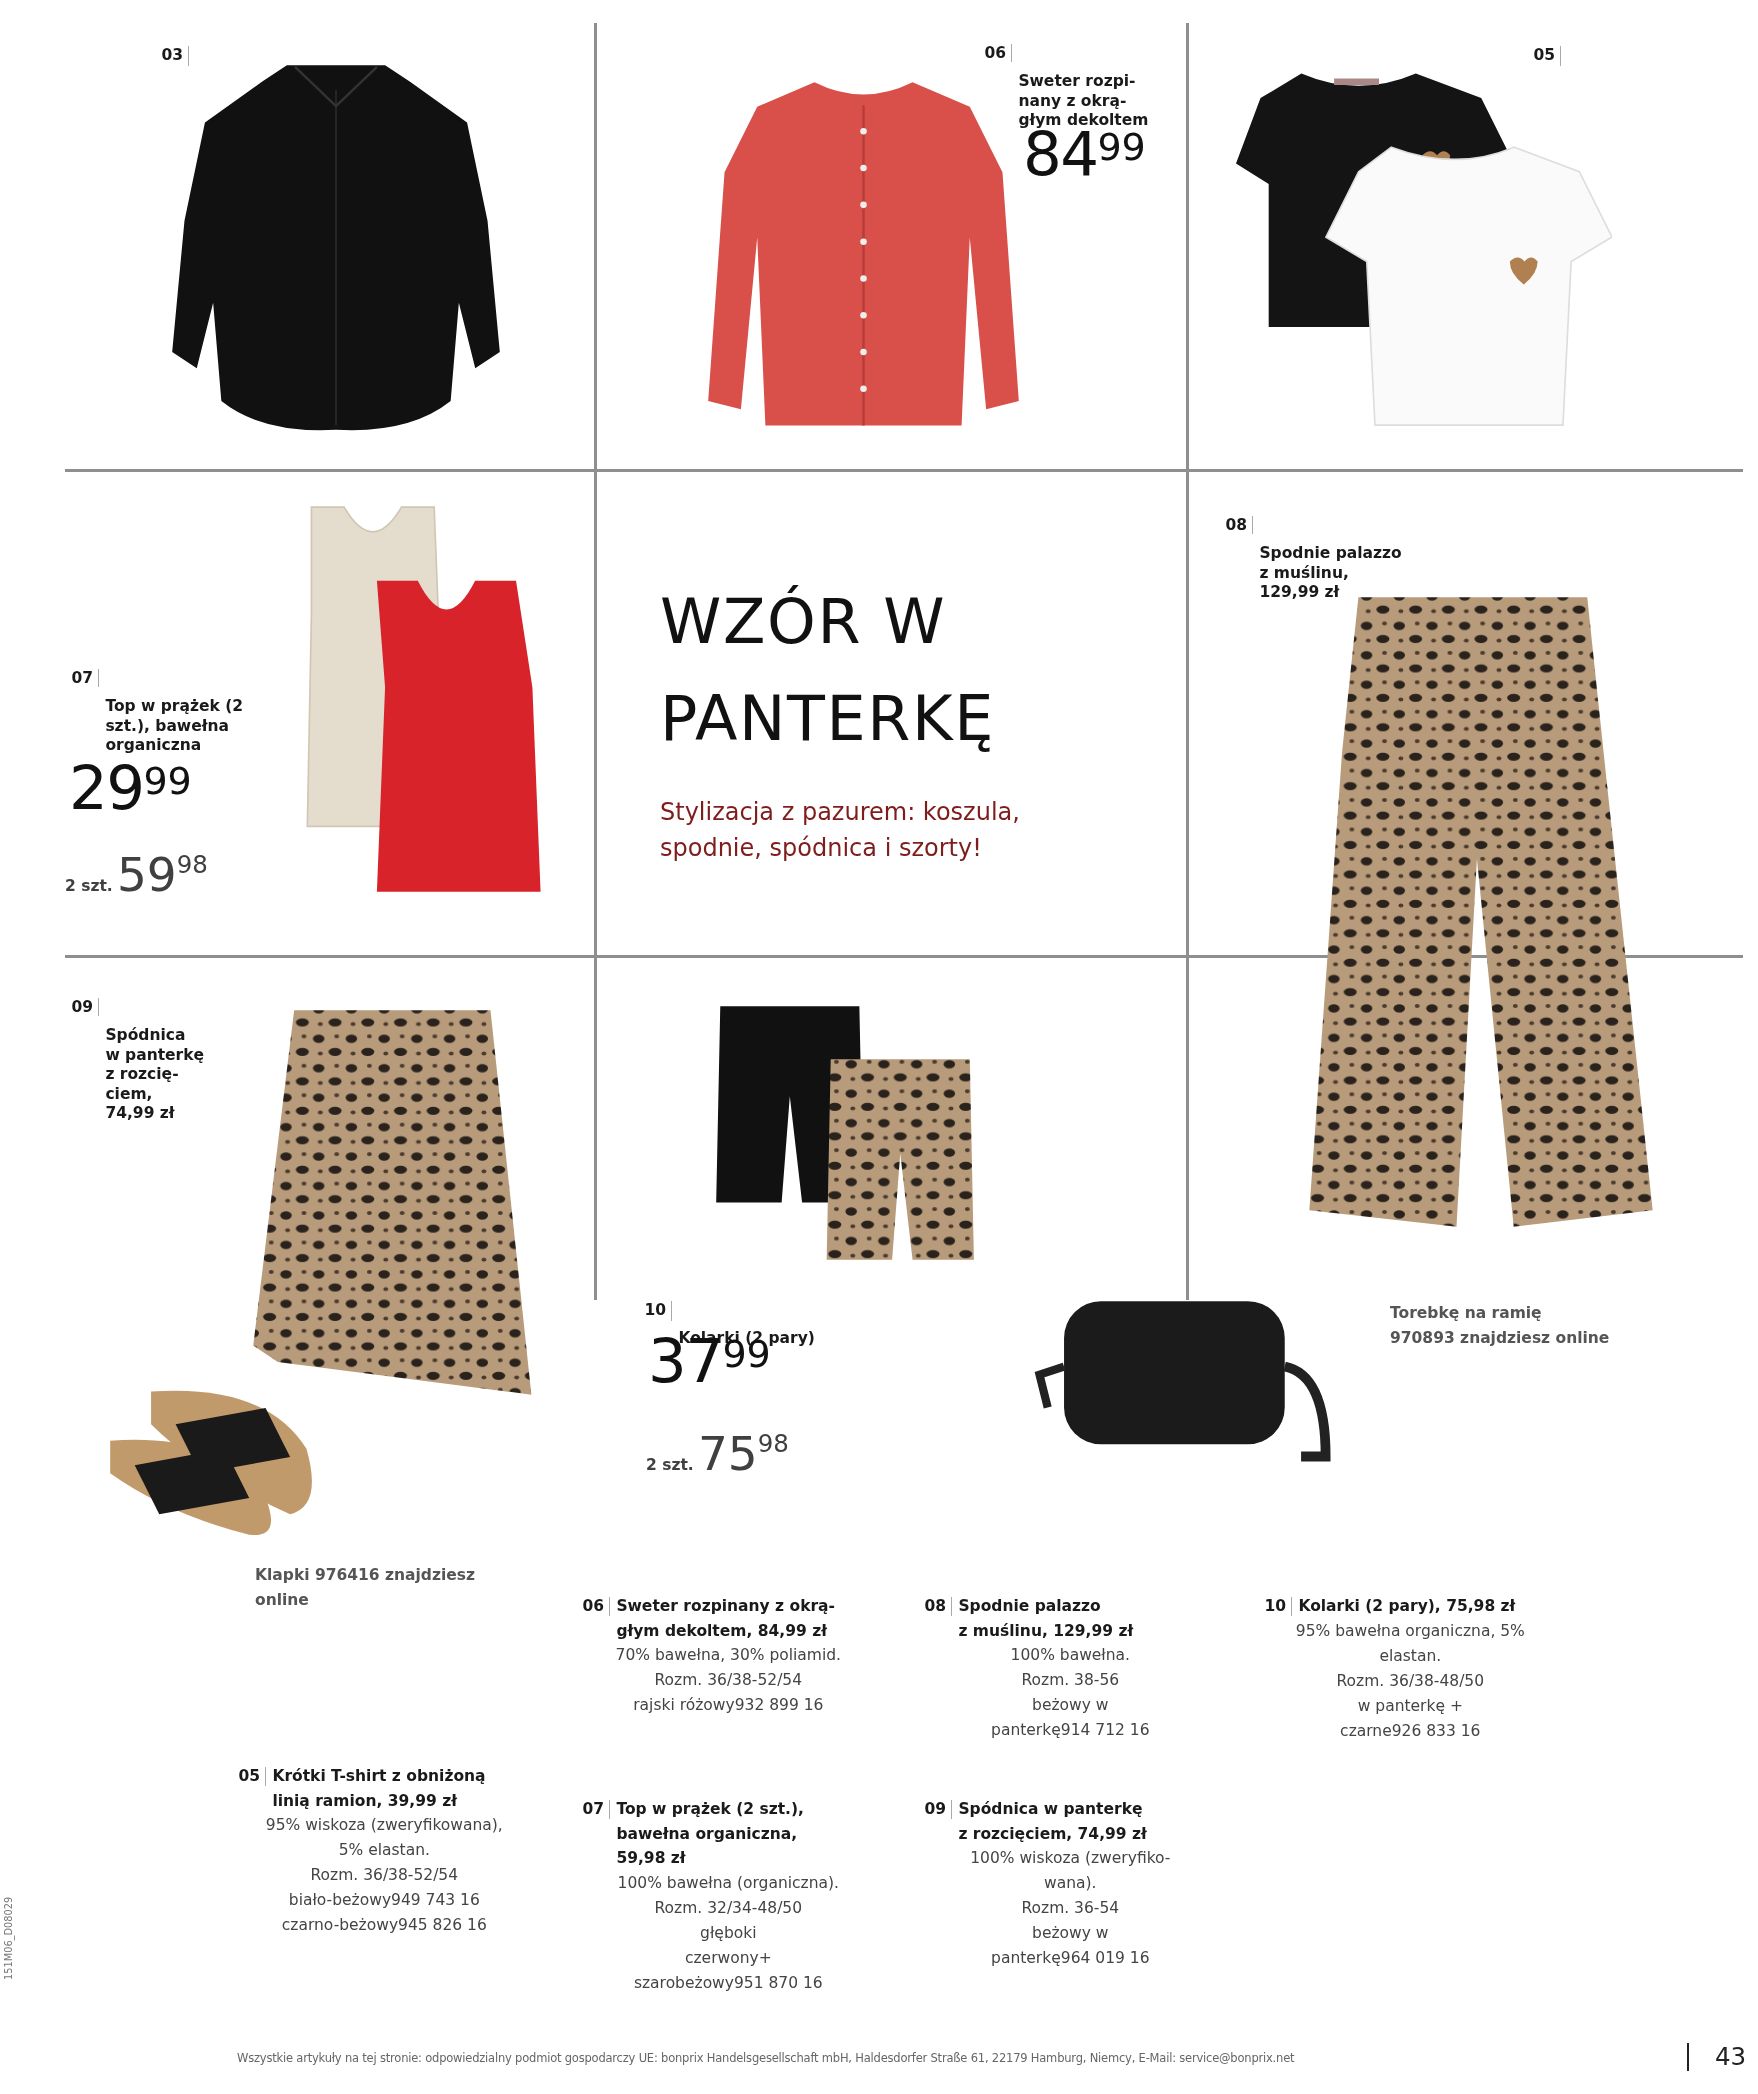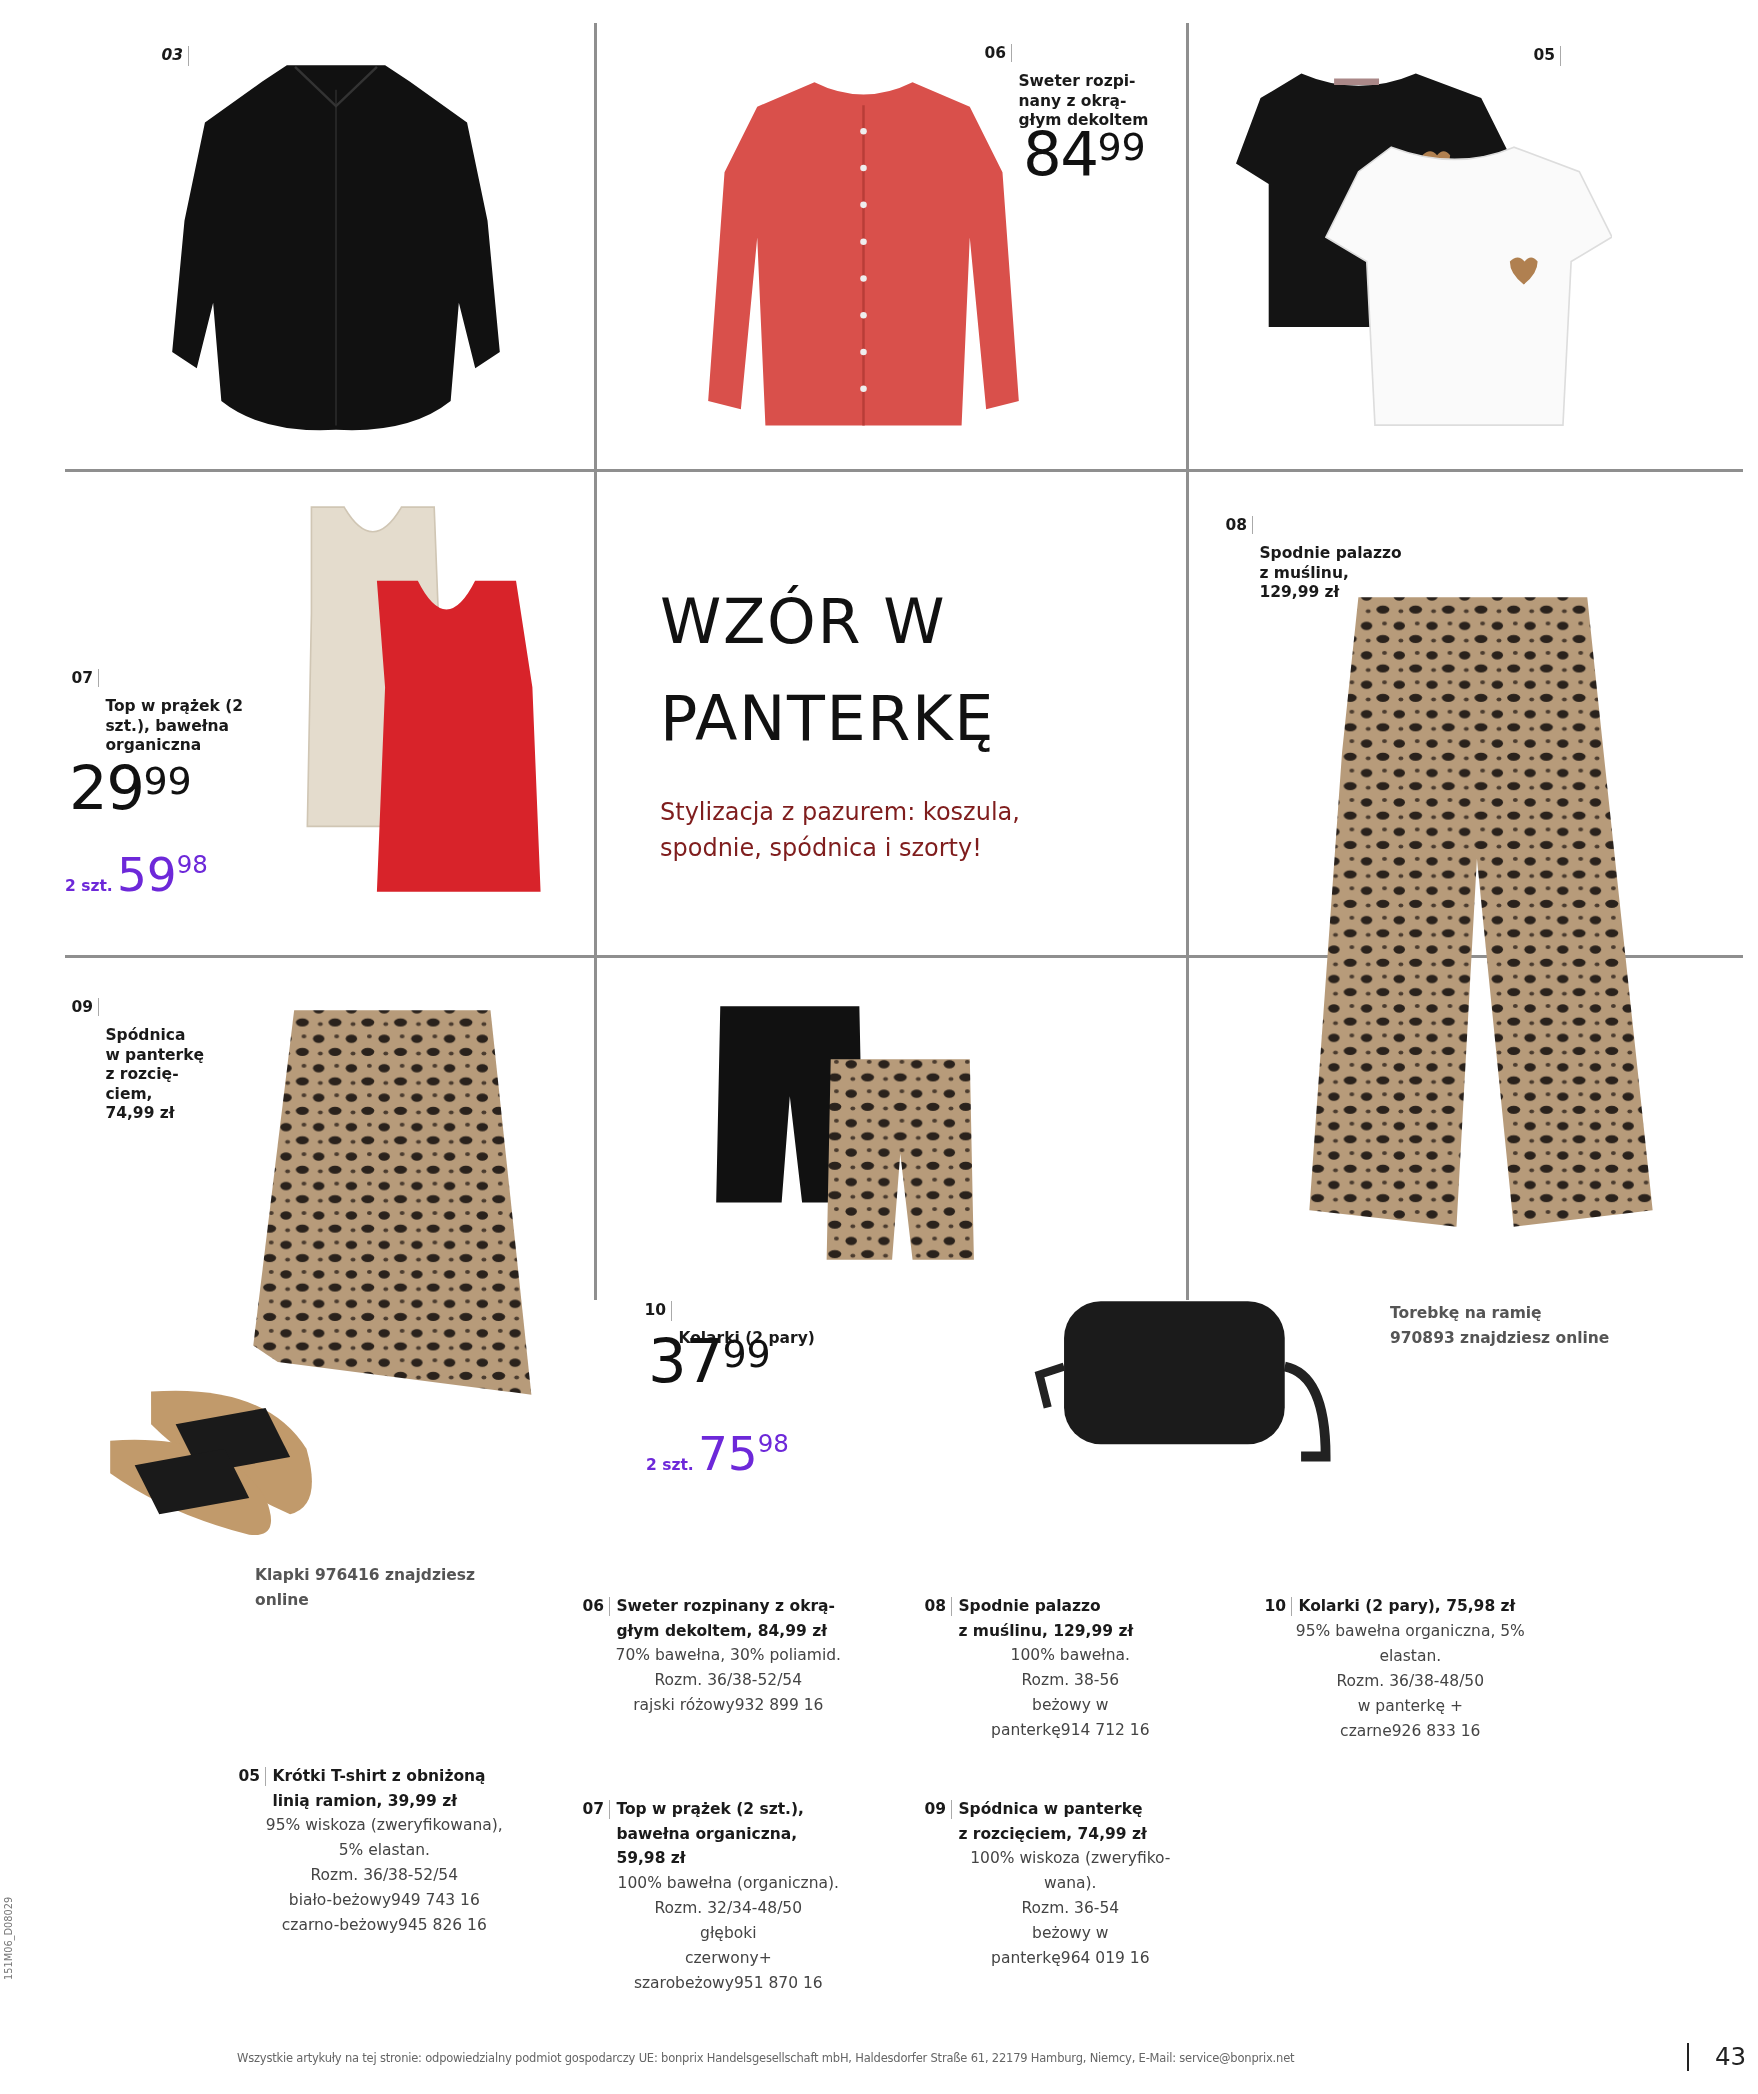--- a/index.html
+++ b/index.html
@@ -8,21 +8,21 @@
   .gline { position:absolute; background:#8f8f8f; }
   .label { position:absolute; font-weight:bold; font-size:15.5px; line-height:19.6px; color:#1a1a1a; }
   .label .num { display:inline-block; width:31px; text-align:right; padding-right:4.9px; border-right:1.6px solid #aaa; margin-right:6.5px; }
   .label .txt { display:inline-block; vertical-align:top;margin-top:28px; }
   .label.wrap { display:flex; }
   .label.wrap .num { flex:none; height:18px; }
   .label.wrap .txt { white-space:pre-line; }
   .price { position:absolute; font-family:"DejaVu Sans", sans-serif; font-weight:normal; color:#111; line-height:1; }
   .price .big { font-size:61px; letter-spacing:-1.6px; }
   .price .cents { font-size:38px; vertical-align:top; position:relative; top:4.9px; }
-  .price2 { position:absolute; line-height:1; color:#6d28d9;text-align:center; }
+  .price2 { position:absolute; line-height:1; color:#404040;text-align:center; }
   .price2 .pre { font-size:15.5px; font-weight:bold; }
   .price2 .big { font-size:47px; }
   .price2 .cents { font-size:24.5px; vertical-align:top; position:relative; top:1.6px; }
   .headline { position:absolute; left:660px; top:573px; font-size:62px; line-height:97px; font-weight:normal; letter-spacing:1.6px; color:#111; white-space:pre-line; }
   .subline { position:absolute; left:660px; top:794px; font-size:24px; line-height:36px; color:#7f1d1d; white-space:pre-line; }
   .note { position:absolute; font-size:15.5px; line-height:24.5px; color:#555; white-space:pre-line;font-weight:bold; }
   .desc { position:absolute; width:327px; font-size:15.5px; color:#444; }
   .desc .title { display:flex; font-weight:bold; color:#1a1a1a; line-height:24.5px; }
   .desc .title .num { flex:none; width:31px; text-align:right; padding-right:4.9px; border-right:1.6px solid #aaa; margin-right:6.5px; height:19.6px; margin-top:2.5px; line-height:19.6px; }
   .desc .title .txt { white-space:pre-line; }
@@ -35,21 +35,21 @@
   .prod { position:absolute; }
 </style>
 </head>
 <body>
 
 <div class="gline" style="left:594px; top:23px; width:2.5px; height:1277px;"></div>
 <div class="gline" style="left:1186px; top:23px; width:2.5px; height:1277px;"></div>
 <div class="gline" style="left:65px; top:469px; width:1678px; height:3.3px;"></div>
 <div class="gline" style="left:65px; top:955px; width:1678px; height:3.3px;"></div>
 
-<div class="label" style="left:152px; top:46px;font-style:italic;">
+<div class="label" style="left:152px; top:46px;">
   <span class="num">03</span>
 </div>
 <svg class="prod" style="left:164px; top:57px;" width="344" height="385" viewBox="0 0 420 470">
   <path d="M150 10 L270 10 L300 30 L370 80 L395 200 L410 360 L380 380 L360 300 L350 420 Q300 460 210 455 Q120 460 70 420 L60 300 L40 380 L10 360 L25 200 L50 80 L120 30 Z" fill="#111"></path>
   <path d="M210 40 L210 450" stroke="#2a2a2a" stroke-width="2"></path>
   <path d="M160 12 L210 60 L260 12" stroke="#333" stroke-width="3" fill="none"></path>
 </svg>
 
 <svg class="prod" style="left:700px; top:74px;" width="327" height="368" viewBox="0 0 400 450">
   <path d="M140 10 Q200 40 260 10 L330 40 L370 120 L390 400 L350 410 L330 200 L320 430 L80 430 L70 200 L50 410 L10 400 L30 120 L70 40 Z" fill="#d9504b"></path>

